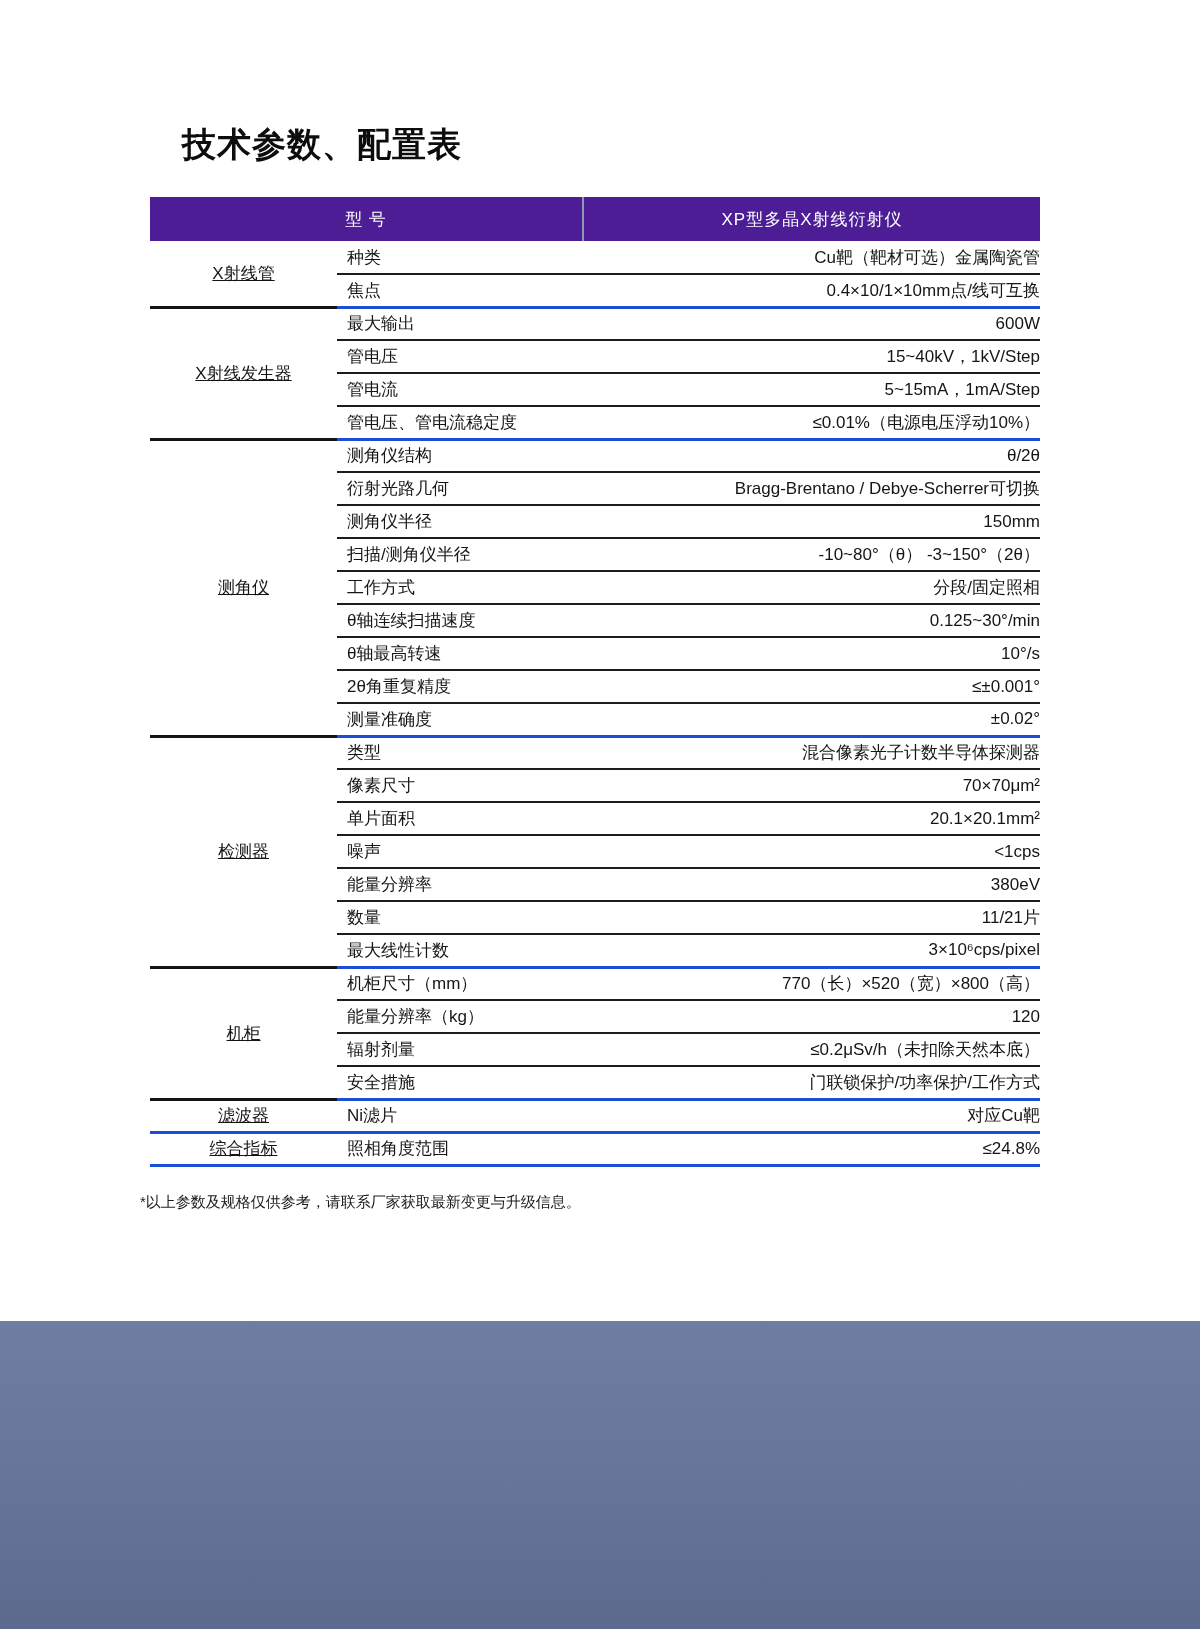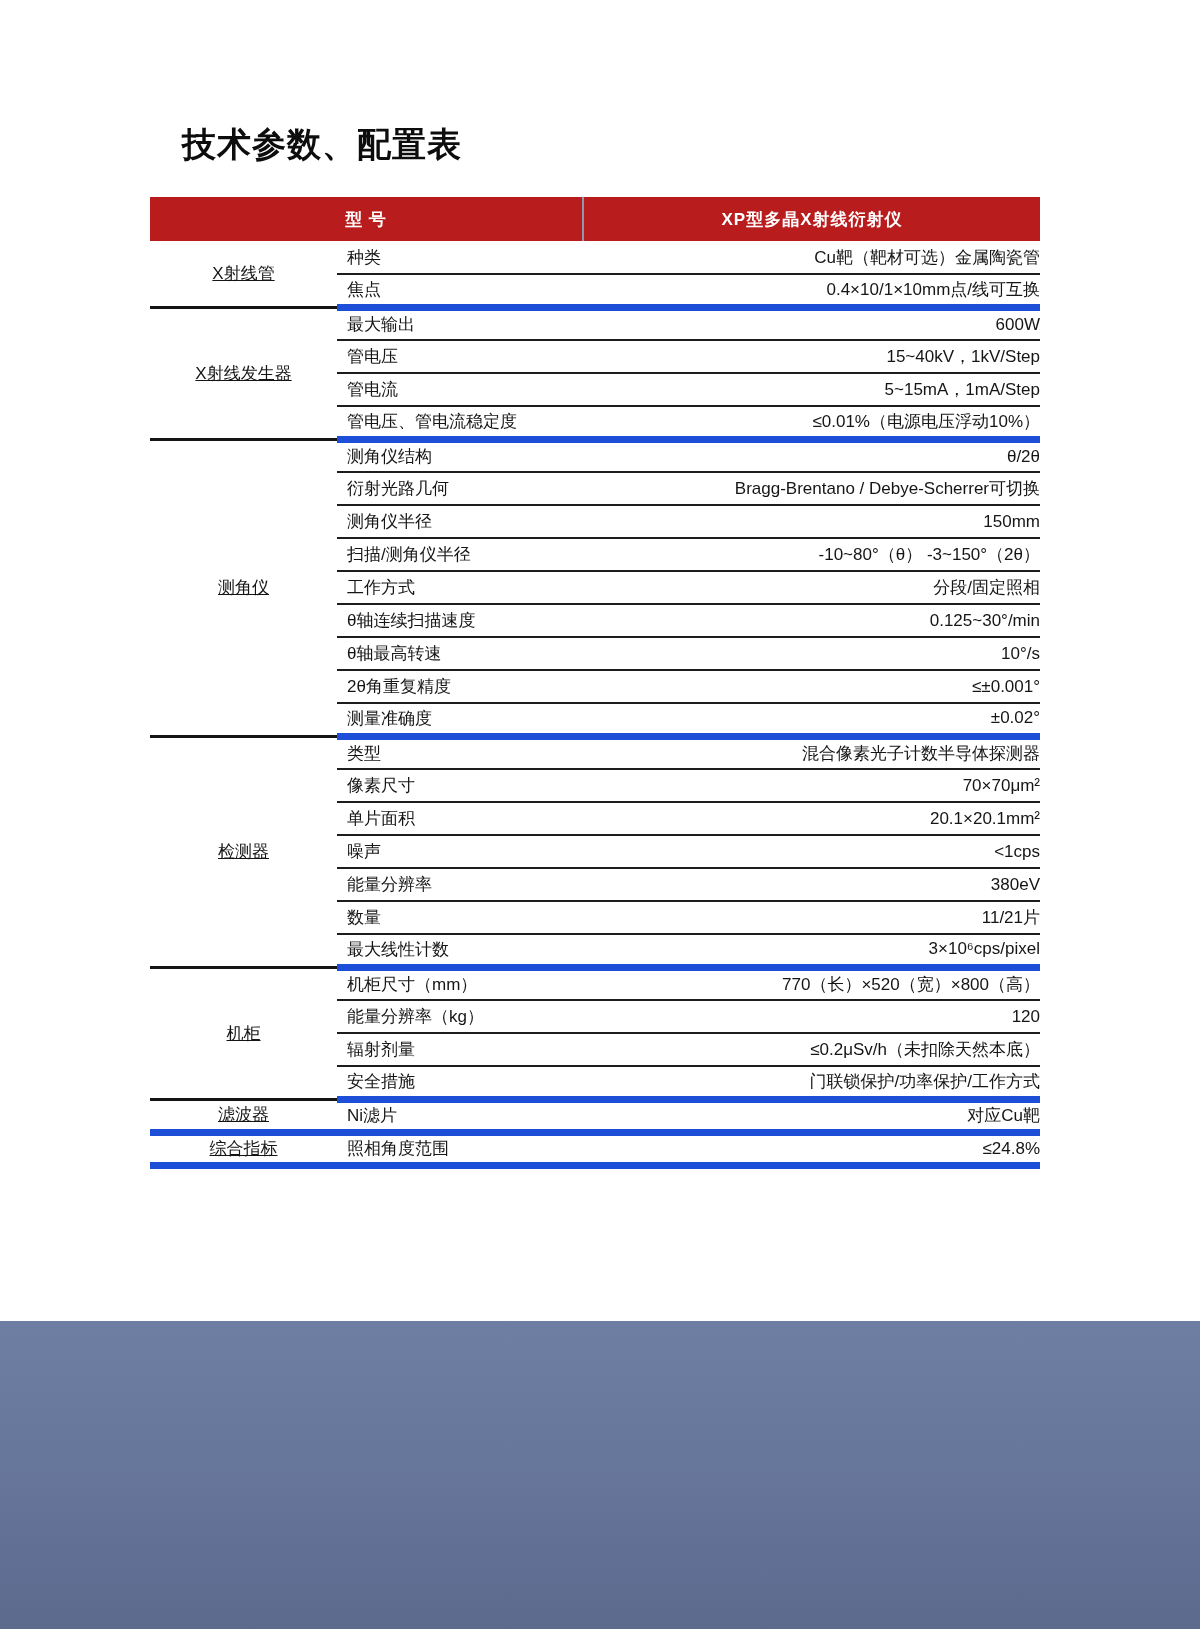--- a/index.html
+++ b/index.html
@@ -31,24 +31,24 @@
     top: 197px;
     width: 890px;
     border-collapse: collapse;
     table-layout: fixed;
   }
   table.spec col.c-group { width: 187px; }
   table.spec col.c-label { width: 246px; }
   table.spec col.c-value { width: 457px; }
   table.spec thead th {
     height: 44px;
-    background: #b91c1c;
+    background: #4c1d95;
     color: #ffffff;
     font-size: 17px;
-    font-weight: 700;
+    font-weight: 400;
     text-align: center;
     vertical-align: middle;
     letter-spacing: 1px;
   }
   table.spec thead th.model { border-right: 2px solid #8d99b4; }
   table.spec td {
     height: 33px;
     font-size: 17px;
     font-weight: 500;
     vertical-align: middle;
@@ -60,21 +60,21 @@
     border-bottom: 3px solid #141414;
     text-decoration: underline;
   }
   table.spec td.label { padding-left: 10px; }
   table.spec td.value { padding-left: 2px; text-align: right; }
   table.spec tr:not(.group-end) td.label,
   table.spec tr:not(.group-end) td.value {
     border-bottom: 2px solid #1d1d1d;
   }
   table.spec tr.group-end td {
-    border-bottom: 7px solid #1d4ed8;
+    border-bottom: 3px solid #1d4ed8;
   }
   .footnote {
     position: absolute;
     left: 140px;
     top: 1193px;
     font-size: 15px;
     font-weight: 500;
     color: #1a1a1a;
   }
   .bottom-band {
@@ -221,16 +221,17 @@
           <td class="value">对应Cu靶</td>
         </tr>
         <tr class="group-end">
           <td class="group" rowspan="1">综合指标</td>
           <td class="label">照相角度范围</td>
           <td class="value">≤24.8%</td>
         </tr>
       </tbody>
   </table>
 
+  <p class="footnote">*以上参数及规格仅供参考，请联系厂家获取最新变更与升级信息。</p>
 
   <div class="bottom-band"></div>
 
 </div>
 
 </body></html>

